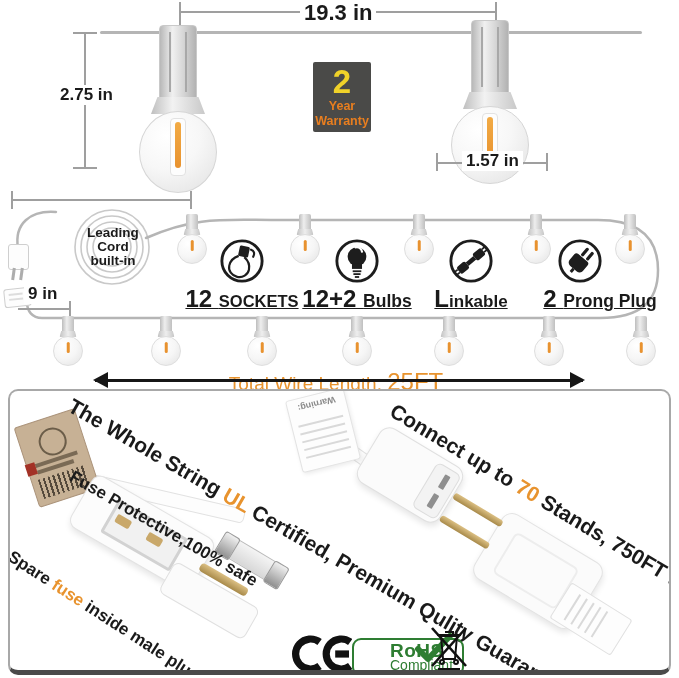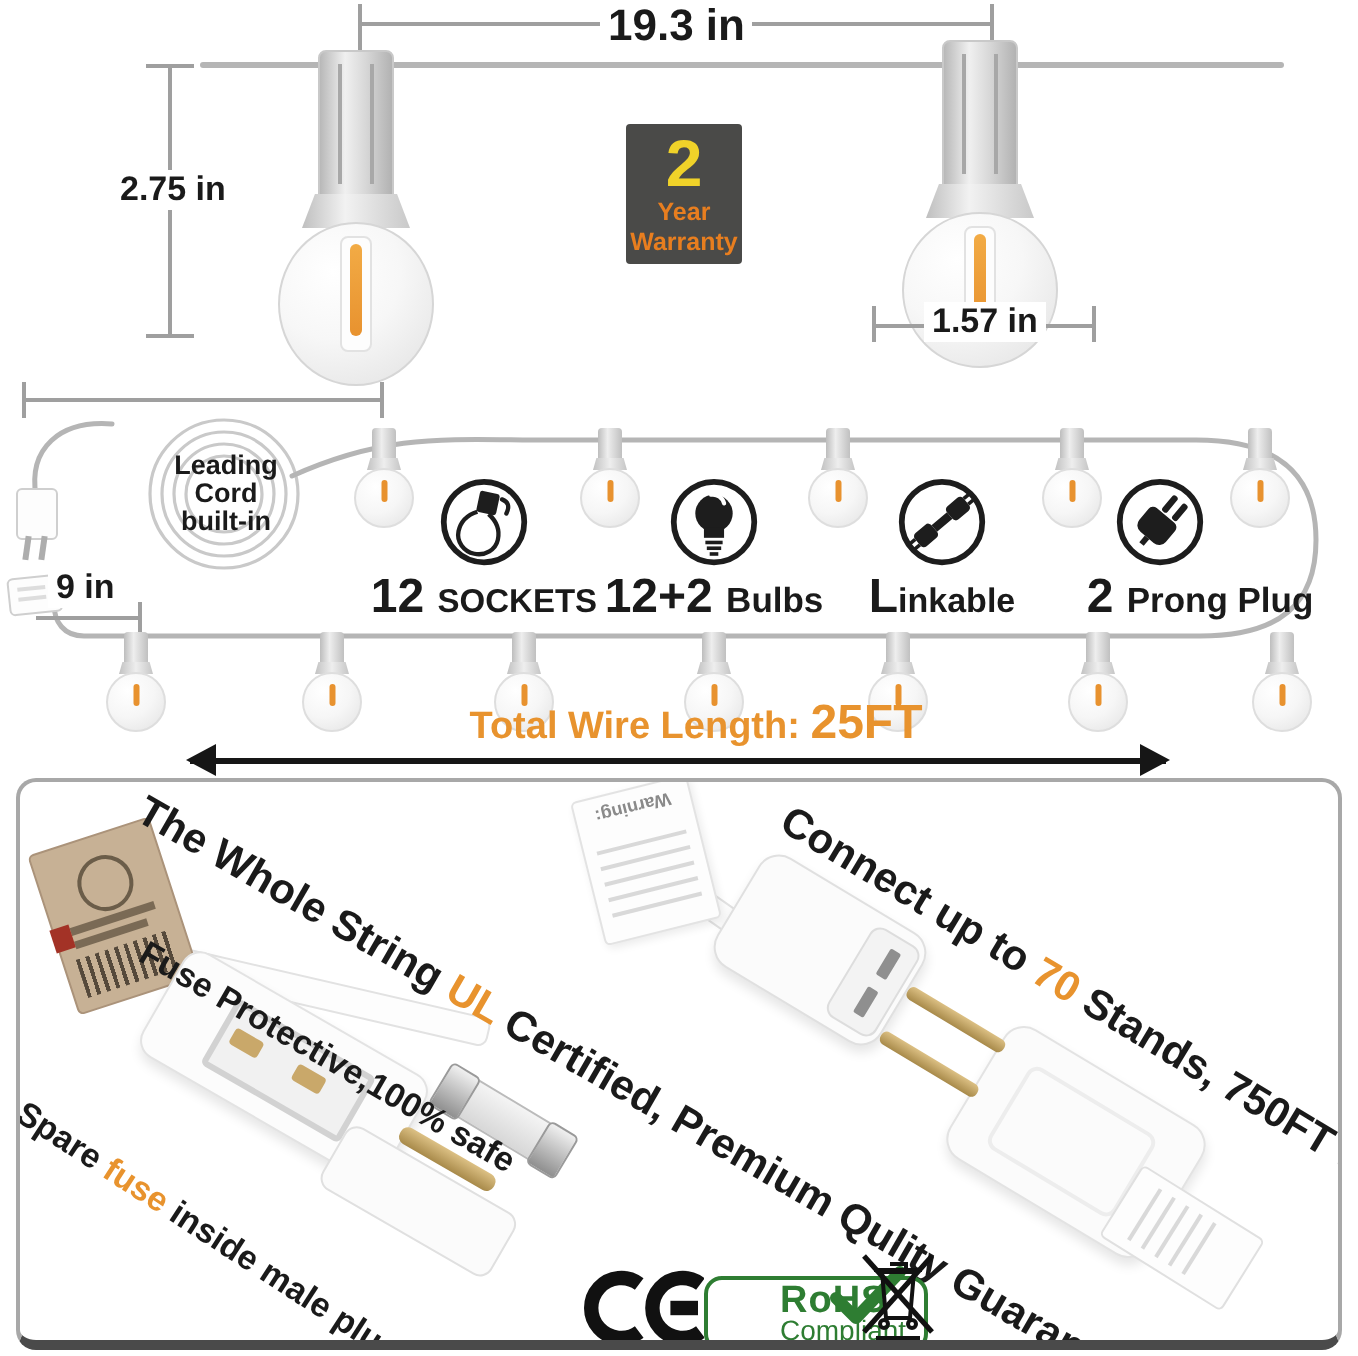--- a/index.html
+++ b/index.html
@@ -33,25 +33,25 @@
   .mini-light{position:absolute;width:30px;height:48px;transform:translateX(-50%);}
   .mini-socket{position:absolute;left:50%;transform:translateX(-50%);top:0;width:12px;height:16px;
     background:linear-gradient(90deg,#bdbdbd,#eeeeee 40%,#c0c0c0);border-radius:2px 2px 1px 1px;}
   .mini-collar{position:absolute;left:50%;transform:translateX(-50%);top:15px;width:17px;height:6px;
     background:linear-gradient(90deg,#c2c2c2,#eeeeee,#c6c6c6);clip-path:polygon(10% 0,90% 0,100% 100%,0 100%);}
   .mini-bulb{position:absolute;left:50%;transform:translateX(-50%);top:20px;width:28px;height:28px;border-radius:50%;
     background:radial-gradient(circle at 35% 30%,#ffffff,#f6f6f6 50%,#e6e6e6 90%);border:1px solid #dedede;}
   .mini-filament{position:absolute;left:50%;transform:translateX(-50%);top:5px;width:2.5px;height:11px;background:#e8922f;border-radius:2px;}
   
   .feature-icon{position:absolute;width:46px;height:46px;transform:translateX(-50%);}
-  .feature-label{position:absolute;transform:translateX(-50%);white-space:nowrap;font-weight:bold;}
+  .feature-label{position:absolute;transform:translateX(-50%);white-space:nowrap;font-weight:bold;text-decoration:underline;}
   .feature-label .num{font-size:24px;}
   .feature-label .rest{font-size:16.5px;}
   
-  .total{position:absolute;left:336px;top:348px;transform:translateX(-50%);white-space:nowrap;font-weight:bold;margin-left:12px;}
+  .total{position:absolute;left:336px;top:368px;transform:translateX(-50%);white-space:nowrap;font-weight:normal;}
   .total .pre{font-size:19px;}
   .total .val{font-size:24px;}
   .bigarrow{position:absolute;left:85px;top:372px;width:508px;height:16px;}
   .bigarrow .shaft{position:absolute;left:10px;right:10px;top:6.5px;height:3px;background:#161616;}
   .bigarrow .hl{position:absolute;left:0;top:0;width:0;height:0;border:8px solid transparent;border-right:15px solid #161616;}
   .bigarrow .hr{position:absolute;right:0;top:0;width:0;height:0;border:8px solid transparent;border-left:15px solid #161616;}
   
   .coil-text{position:absolute;left:84px;top:226px;width:58px;text-align:center;font-weight:bold;font-size:13.5px;line-height:14px;}
   .small-plug-v{position:absolute;left:8px;top:244px;width:19px;height:24px;background:#fdfdfd;border:1px solid #cfcfcf;border-radius:3px;}
   .small-plug-v .p1,.small-plug-v .p2{position:absolute;top:23px;width:3px;height:12px;background:#adadad;}

